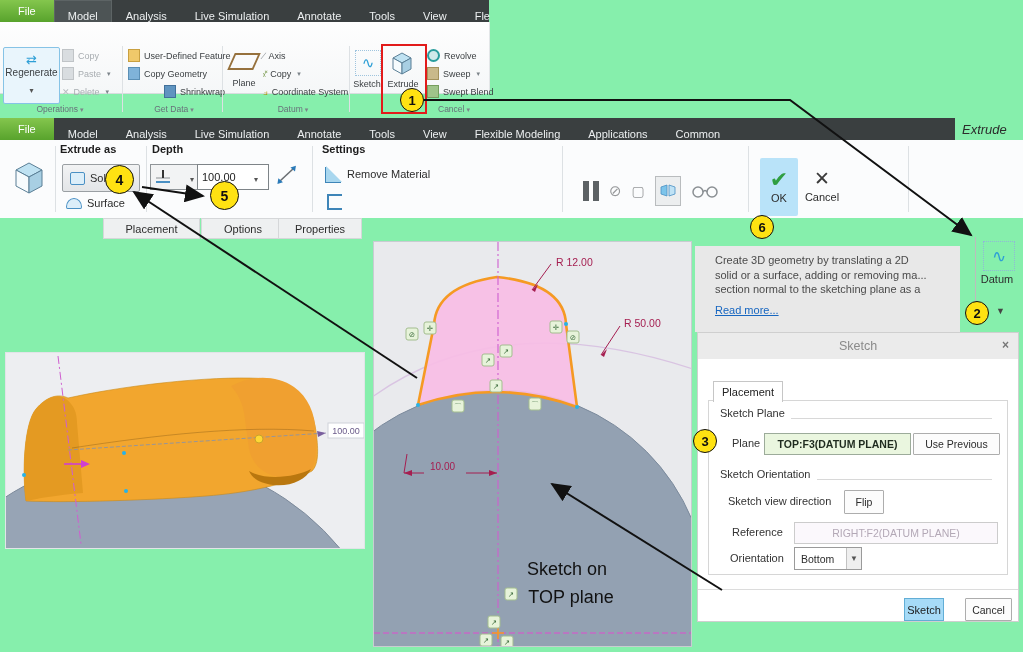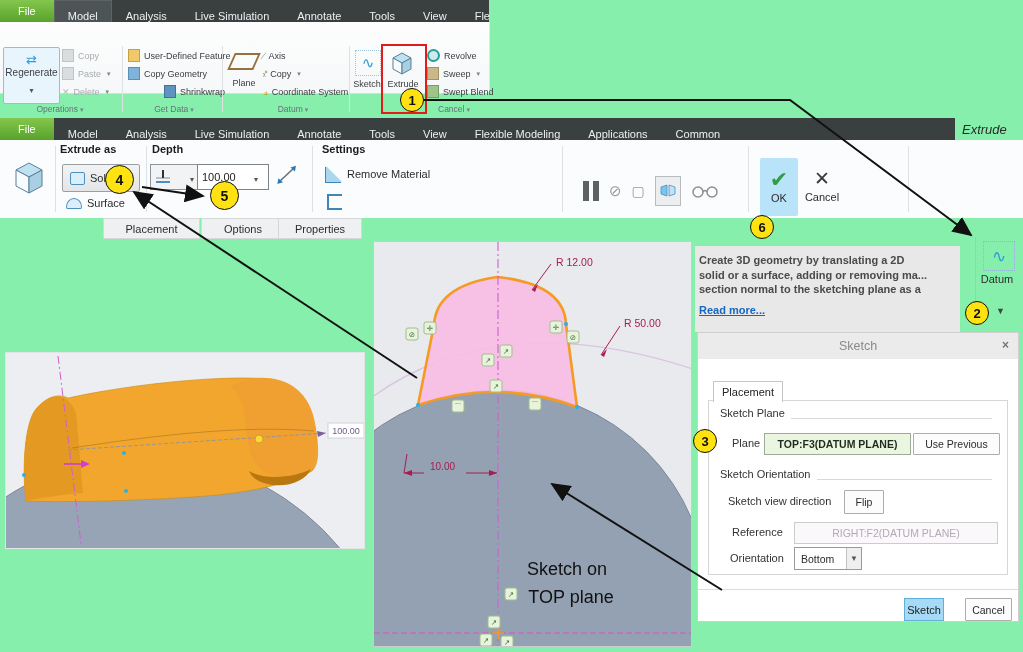--- a/index.html
+++ b/index.html
@@ -64,21 +64,21 @@
   .okbtn{position:absolute;left:760px;top:158px;width:38px;height:58px;background:#b9e3f9;display:flex;flex-direction:column;
          align-items:center;justify-content:center;gap:2px;border-radius:2px;}
   .okbtn .chk{color:#2f9e41;font-size:22px;font-weight:bold;line-height:20px;}
   .okbtn .t,.cancelbtn .t{font-size:11px;color:#2c2c2c;}
   .cancelbtn{position:absolute;left:801px;top:158px;width:42px;height:58px;display:flex;flex-direction:column;
          align-items:center;justify-content:center;gap:4px;}
   .cancelbtn .x{color:#3a3a3a;font-size:19px;font-weight:bold;line-height:16px;}
   .ptab{position:absolute;top:218px;height:19px;background:#eef0f1;border:1px solid #d5d7d9;
         display:flex;align-items:center;justify-content:center;font-size:11px;color:#2c2c2c;}
   
-  .tooltip{position:absolute;left:695px;top:246px;width:265px;height:86px;background:#e8e8e8;padding:7px 4px;box-sizing:border-box;font-weight:bold;}
+  .tooltip{position:absolute;left:695px;top:246px;width:265px;height:86px;background:#e8e8e8;padding:7px 20px;box-sizing:border-box;}
   .tooltip p{margin:0;font-size:11px;line-height:14.5px;color:#4a4a4a;}
   .readmore{display:inline-block;margin-top:7px;font-size:11px;color:#1766c0;text-decoration:underline;}
   .dflyout-sep{position:absolute;left:975px;top:237px;width:1px;height:72px;background:#bcbcbc;}
   .dico{position:absolute;left:983px;top:241px;width:30px;height:28px;border:1px dotted #90b8d6;color:#2e9fd6;
         font-size:17px;display:flex;align-items:center;justify-content:center;}
   .dlbl{position:absolute;left:972px;top:273px;width:50px;font-size:11px;color:#2c2c2c;text-align:center;}
   .dcaret{position:absolute;left:996px;top:306px;font-size:9px;color:#444;}
   
   .dlg{position:absolute;left:697px;top:332px;width:322px;height:290px;background:#fff;border:1px solid #cfcfcf;box-sizing:border-box;}
   .dlg .hdr{height:26px;background:#ebebeb;display:flex;align-items:center;justify-content:center;position:relative;}

